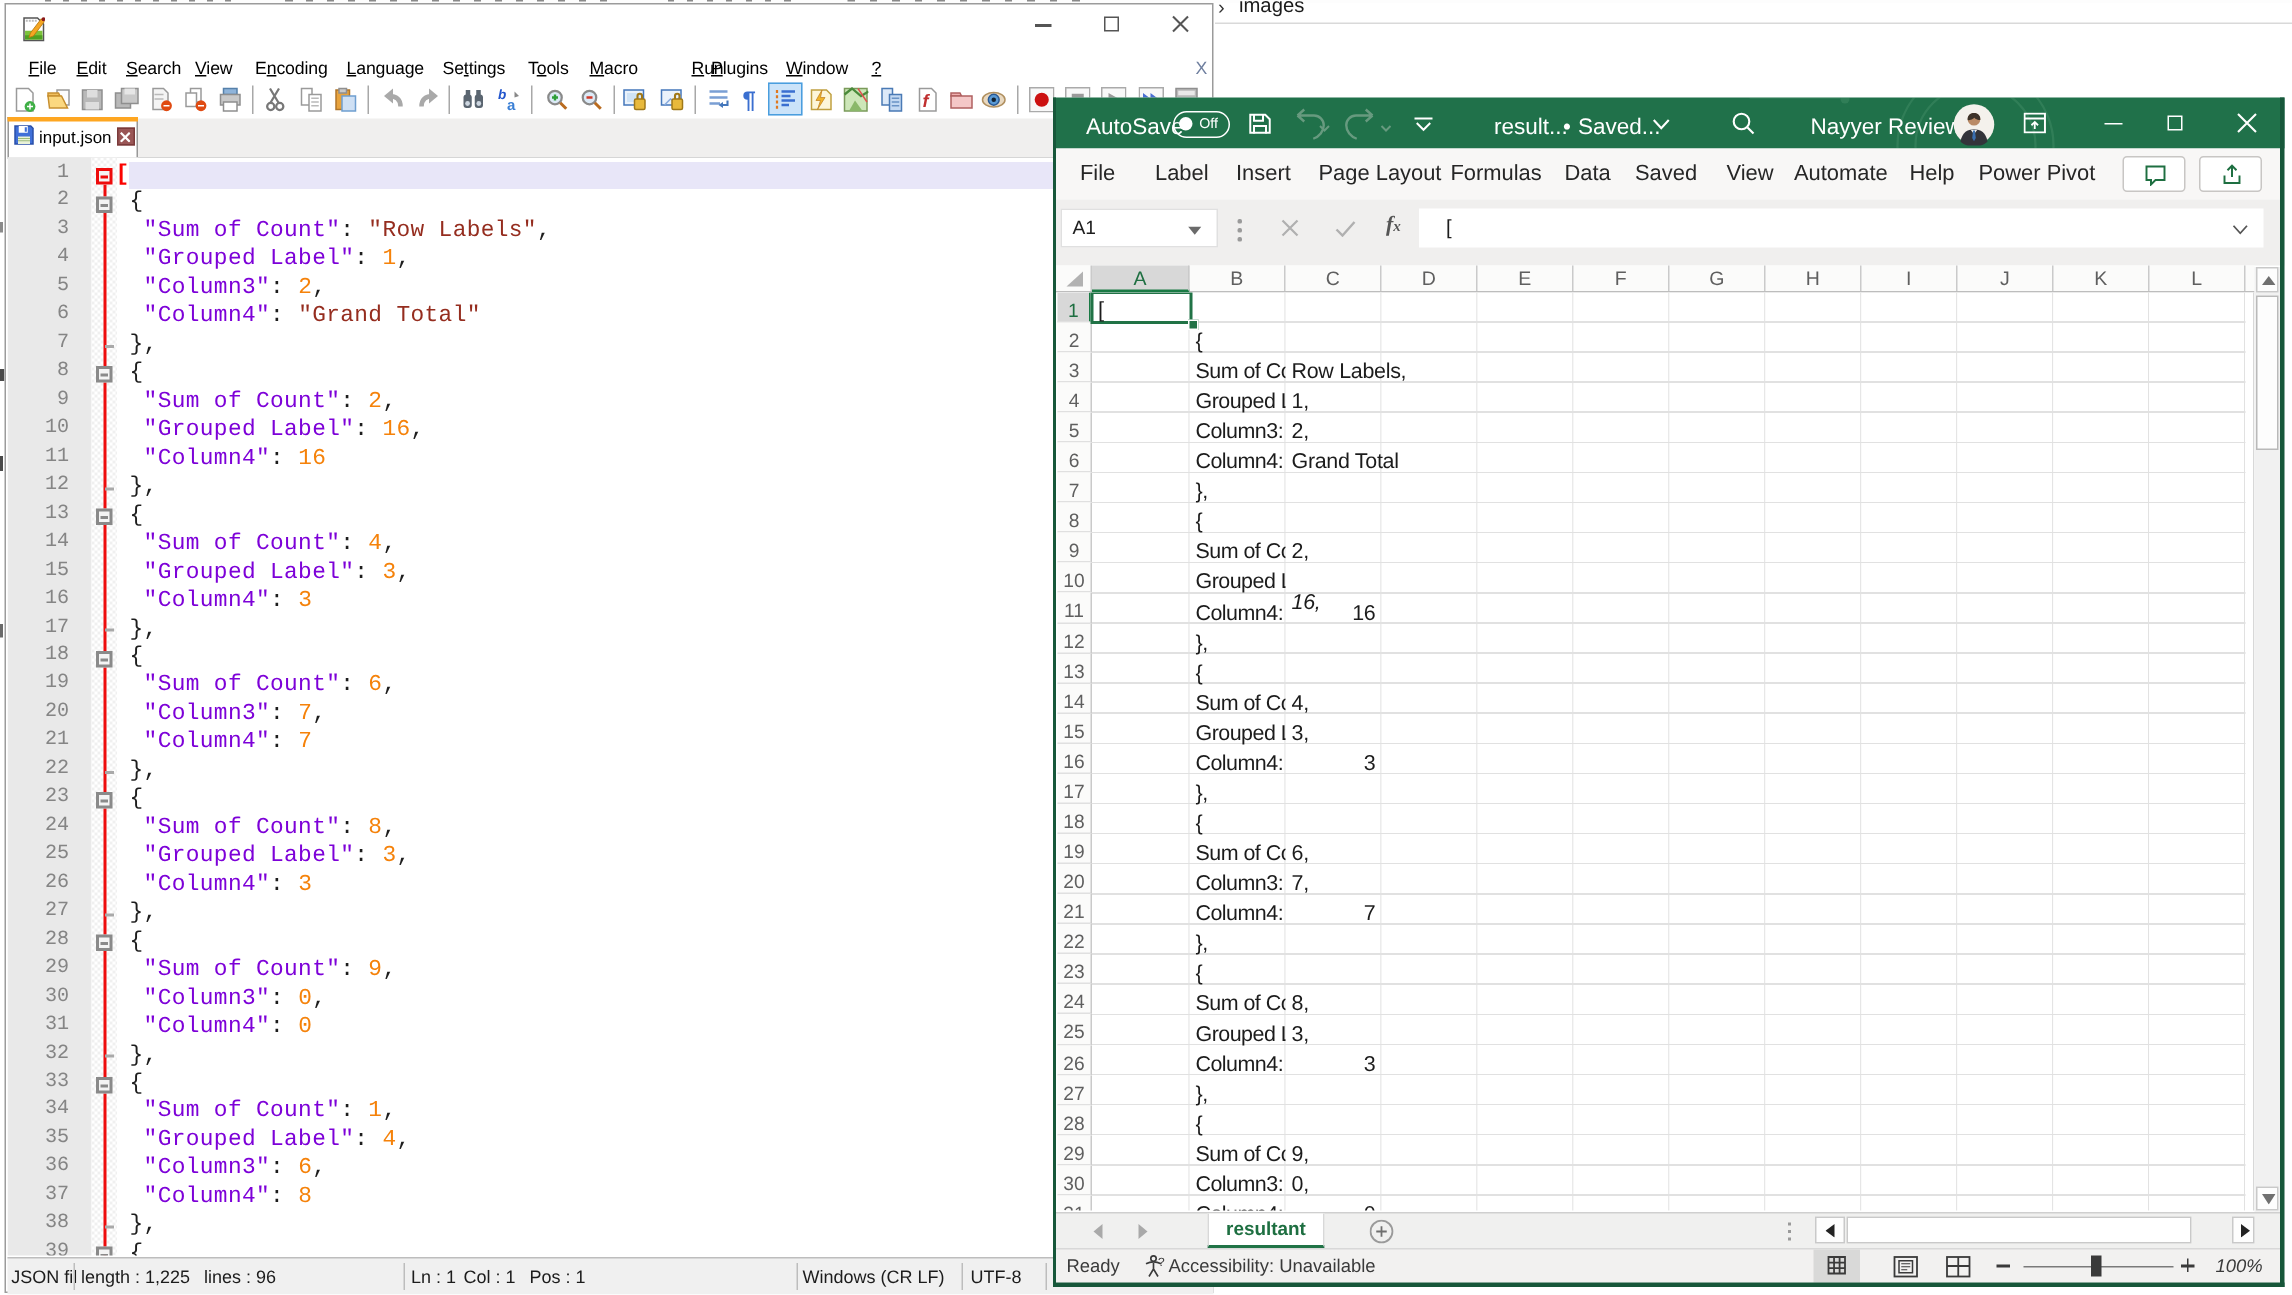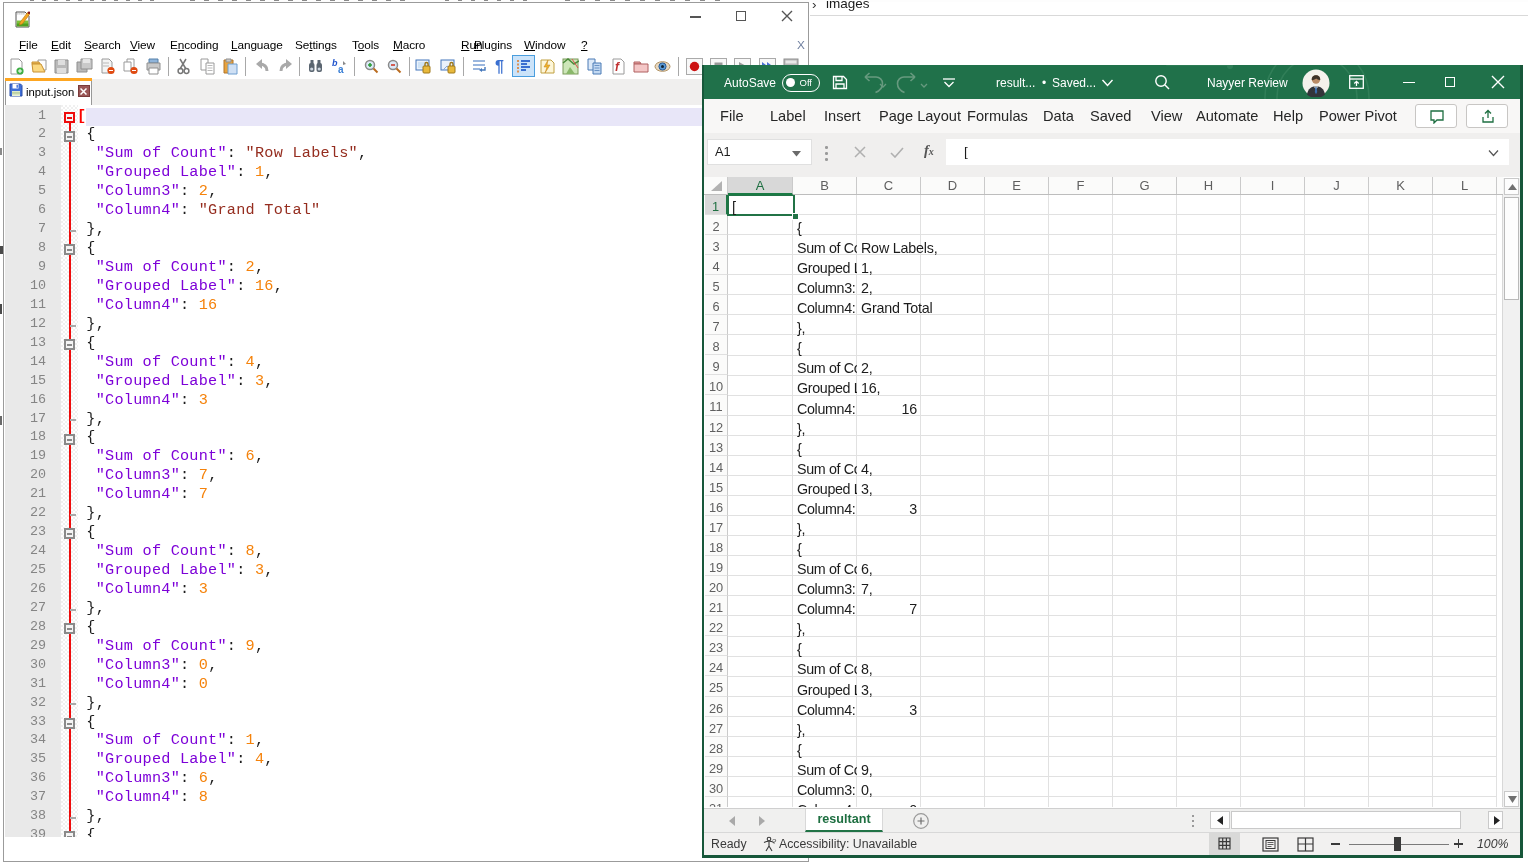--- a/index.html
+++ b/index.html
@@ -34,21 +34,21 @@
   
   #nppstatus{position:absolute;left:1px;top:835px;width:804px;height:24px;background:#f0f0f0;
              border-top:1px solid #bdbdbd;font-size:12px;color:#1c1c1c;}
   #nppstatus span{position:absolute;top:5px;white-space:nowrap;}
   #nppstatus i{position:absolute;top:3px;width:1px;height:18px;background:#bdbdbd;font-style:normal;}
   
   #xl{position:absolute;left:702px;top:65px;width:821px;height:793px;background:#fff;}
   #xlgreenborder{position:absolute;left:0;top:0;width:821px;height:793px;
       border-left:2px solid #17573a;border-right:3px solid #17573a;border-bottom:3px solid #17573a;box-sizing:border-box;pointer-events:none;z-index:50;}
   #xltitle{position:absolute;left:0;top:0;width:821px;height:34px;background:#20714a;overflow:hidden;}
-  #xltitle .wt{position:absolute;color:#fff;font-size:12px;top:10.5px;white-space:nowrap;}
+  #xltitle .wt{position:absolute;color:#fff;font-size:15px;top:10.5px;white-space:nowrap;}
   #xltabs{position:absolute;left:0;top:34px;width:821px;height:34px;background:#f8f7f6;}
   #xltabs span{position:absolute;top:9px;font-size:14.6px;color:#262626;white-space:nowrap;}
   #xlformula{position:absolute;left:0;top:68px;width:821px;height:44px;background:#f0efee;}
   #xlheads{position:absolute;left:0;top:112px;width:801px;height:17.8px;background:#fbfbfa;
            border-bottom:1px solid #bdbdbd;box-sizing:border-box;}
   .ch{position:absolute;top:0;height:16.8px;font-size:13px;color:#5f5f5f;text-align:center;
       line-height:17px;border-right:1px solid #cacaca;box-sizing:border-box;width:64px;}
   #xlgridarea{position:absolute;left:0;top:129.8px;width:801px;height:612.7px;overflow:hidden;background:#fff;}
   .rh{position:absolute;left:3px;width:23px;height:20.07px;font-size:12.8px;color:#5f5f5f;
       text-align:center;line-height:23.5px;border-bottom:1px solid #e0e0e0;border-right:1px solid #cacaca;
@@ -394,20 +394,35 @@
   <span class="k">"Column4"</span>: <span class="n">0</span>
  },
  {
   <span class="k">"Sum of Count"</span>: <span class="n">1</span>,
   <span class="k">"Grouped Label"</span>: <span class="n">4</span>,
   <span class="k">"Column3"</span>: <span class="n">6</span>,
   <span class="k">"Column4"</span>: <span class="n">8</span>
  },
  {</pre>
   </div>
+  <div id="nppstatus">
+    <span style="left:2.5px">JSON fil</span>
+      <i style="left:44px"></i>
+    <span style="left:49px">length : 1,225</span>
+    <span style="left:131px">lines : 96</span>
+      <i style="left:264px"></i>
+    <span style="left:269px">Ln : 1</span>
+    <span style="left:304px">Col : 1</span>
+    <span style="left:348px">Pos : 1</span>
+      <i style="left:526px"></i>
+    <span style="left:530px">Windows (CR LF)</span>
+      <i style="left:636px"></i>
+    <span style="left:642px">UTF-8</span>
+      <i style="left:692px"></i>
+  </div>
 </div>
 
 <div id="xl">
   <div id="xltitle">
     <svg class="abs" style="left:400px;top:-30px;opacity:0.13" width="420" height="95">
         <circle cx="215" cy="62" r="52" fill="none" stroke="#9fd6b4" stroke-width="1.5"></circle>
         <circle cx="215" cy="62" r="40" fill="none" stroke="#9fd6b4" stroke-width="1.5"></circle>
         <path d="M270 80h60l20 15h70" fill="none" stroke="#9fd6b4" stroke-width="1.5"></path>
         <path d="M0 10h40l25 20h60" fill="none" stroke="#9fd6b4" stroke-width="1.5"></path>
         <circle cx="128" cy="31" r="3" fill="#9fd6b4"></circle>
@@ -571,21 +586,21 @@
     <div class="cc" style="top:62.4px;">1,</div>
     <div class="cb" style="top:82.5px;">Column3:</div>
     <div class="cc" style="top:82.5px;">2,</div>
     <div class="cb" style="top:102.5px;">Column4:</div>
     <div class="cc" style="top:102.5px;">Grand Total</div>
     <div class="cb" style="top:122.6px;">},</div>
     <div class="cb" style="top:142.7px;">{</div>
     <div class="cb" style="top:162.8px;">Sum of Count:</div>
     <div class="cc" style="top:162.8px;">2,</div>
     <div class="cb" style="top:182.8px;">Grouped Label:</div>
-    <div class="cc" style="top:182px;">16,</div>
+    <div class="cc" style="top:196px;font-style:italic;">16,</div>
     <div class="cb" style="top:202.9px;">Column4:</div>
     <div class="cc num" style="top:202.9px;">16</div>
     <div class="cb" style="top:223.0px;">},</div>
     <div class="cb" style="top:243.0px;">{</div>
     <div class="cb" style="top:263.1px;">Sum of Count:</div>
     <div class="cc" style="top:263.1px;">4,</div>
     <div class="cb" style="top:283.2px;">Grouped Label:</div>
     <div class="cc" style="top:283.2px;">3,</div>
     <div class="cb" style="top:303.2px;">Column4:</div>
     <div class="cc num" style="top:303.2px;">3</div>

